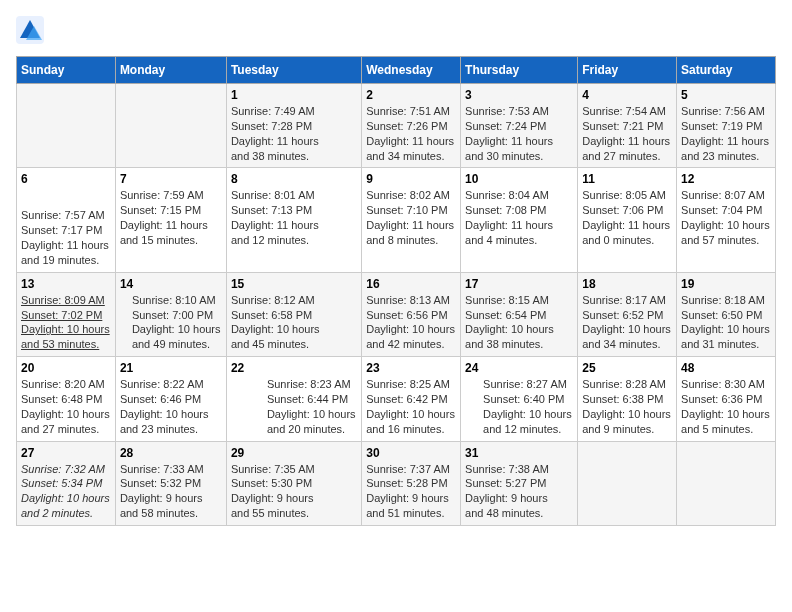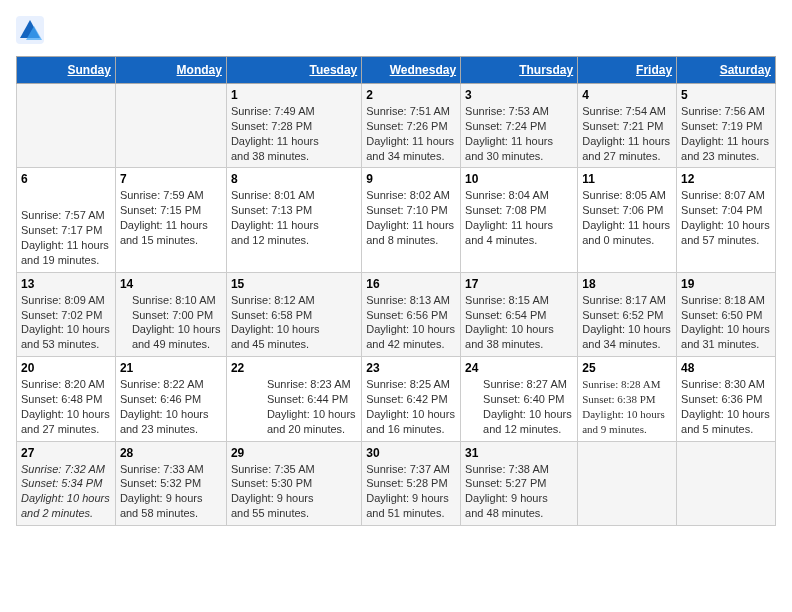--- a/index.html
+++ b/index.html
@@ -58,23 +58,22 @@
       font-size: 11px;
     }
     thead tr {
       background-color: #1565c0;
       color: #fff;
     }
     thead th {
       padding: 6px 4px;
       font-size: 12px;
       font-weight: bold;
-      text-align: right;
+      text-align: left;
       border: 1px solid #aaa;
-      text-decoration: underline;
     }
     tbody tr {
       vertical-align: top;
     }
     tbody tr:nth-child(odd) {
       background-color: #f5f5f5;
     }
     tbody tr:nth-child(even) {
       background-color: #ffffff;
     }
@@ -216,21 +215,21 @@
           <span class="day-num">12</span>
           <div class="day-info" style="white-space: pre-line;">Sunrise: 8:07 AM
 Sunset: 7:04 PM
 Daylight: 10 hours
 and 57 minutes.</div>
         </td>
       </tr>
       <tr>
         <td>
           <span class="day-num">13</span>
-          <div class="day-info" style="white-space: pre-line;">Sunrise: 8:09 AM
+          <div class="day-info" style="white-space: pre-line; text-decoration: underline;">Sunrise: 8:09 AM
 Sunset: 7:02 PM
 Daylight: 10 hours
 and 53 minutes.</div>
         </td>
         <td>
           <span class="day-num">14</span>
           <div class="day-info" style="white-space: pre-line; margin-left: 12px;">Sunrise: 8:10 AM
 Sunset: 7:00 PM
 Daylight: 10 hours
 and 49 minutes.</div>
@@ -302,21 +301,21 @@
         </td>
         <td>
           <span class="day-num">24</span>
           <div class="day-info" style="white-space: pre-line; margin-left: 18px;">Sunrise: 8:27 AM
 Sunset: 6:40 PM
 Daylight: 10 hours
 and 12 minutes.</div>
         </td>
         <td>
           <span class="day-num">25</span>
-          <div class="day-info" style="white-space: pre-line; font-family: Liberation Serif, serif;">Sunrise: 8:28 AM
+          <div class="day-info" style="white-space: pre-line;">Sunrise: 8:28 AM
 Sunset: 6:38 PM
 Daylight: 10 hours
 and 9 minutes.</div>
         </td>
         <td>
           <span class="day-num">48</span>
           <div class="day-info" style="white-space: pre-line;">Sunrise: 8:30 AM
 Sunset: 6:36 PM
 Daylight: 10 hours
 and 5 minutes.</div>

